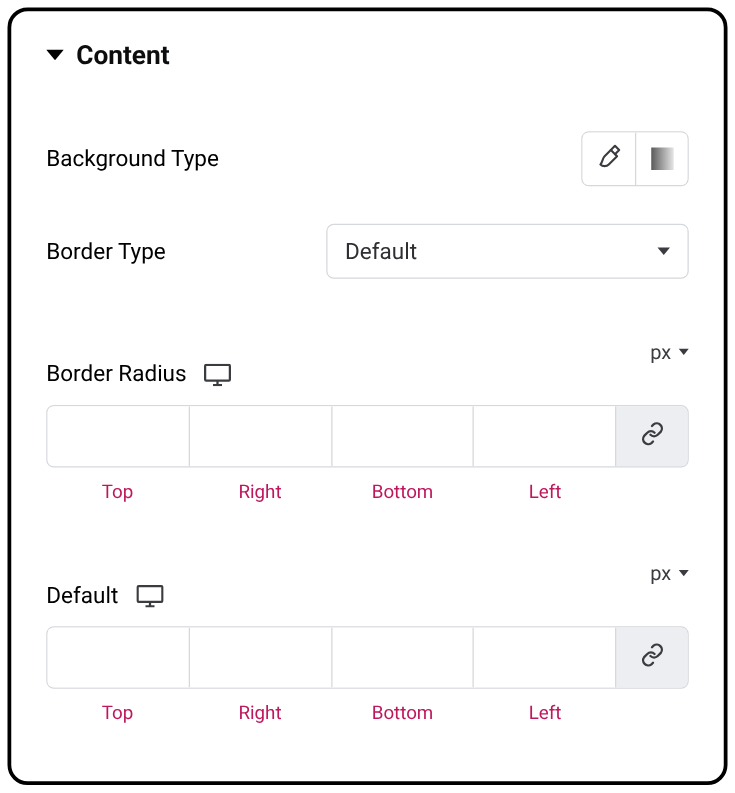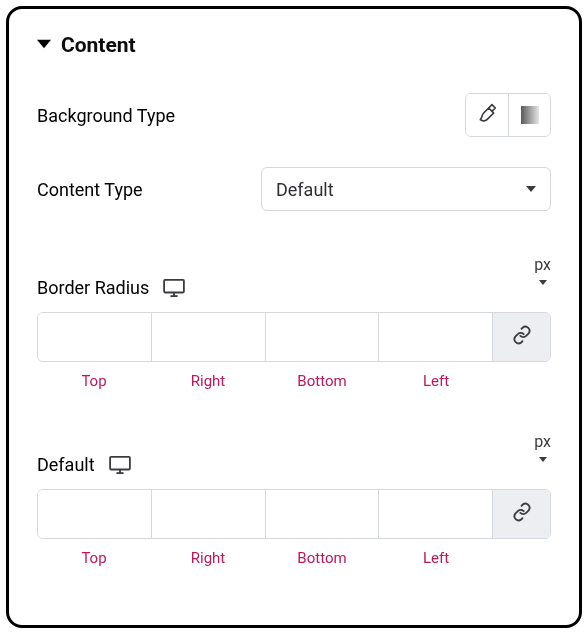--- a/index.html
+++ b/index.html
@@ -15,21 +15,21 @@
     border: 3px solid #000;
     border-radius: 16px;
     padding: 24px 28px 50px 28px;
     height: 622px;
   }
   .section-header {
     display: flex;
     align-items: center;
     gap: 10px;
     cursor: pointer;
-    margin-bottom: 36px;
+    margin-bottom: 48px;
   }
   .section-header svg { width: 14px; height: 14px; }
   .section-title {
     font-weight: 700;
     font-size: 21px;
     color: #0c0d0e;
   }
   .row {
     display: flex;
     align-items: center;
@@ -76,21 +76,20 @@
     cursor: pointer;
     background: #fff;
   }
   .unit-picker {
     display: flex;
     align-items: center;
     gap: 6px;
     color: #3a3c40;
     font-size: 16px;
     cursor: pointer;
-    flex-direction: column;
   }
   .control-block { margin-bottom: 28px; }
   .control-header {
     display: flex;
     align-items: center;
     justify-content: space-between;
     margin-bottom: 14px;
   }
   .four-input {
     display: flex;
@@ -163,21 +162,21 @@
           </svg>
         </span>
       </div>
       <div class="toggle-btn">
         <span class="grad-swatch"></span>
       </div>
     </div>
   </div>
 
   <div class="row">
-    <span class="label">Content Type</span>
+    <span class="label">Border Type</span>
     <div class="select">
       <span>Default</span>
       <span class="caret-down"></span>
     </div>
   </div>
 
   <div class="control-block">
     <div class="control-header">
       <div class="label-row">
         <span class="label">Border Radius</span>

